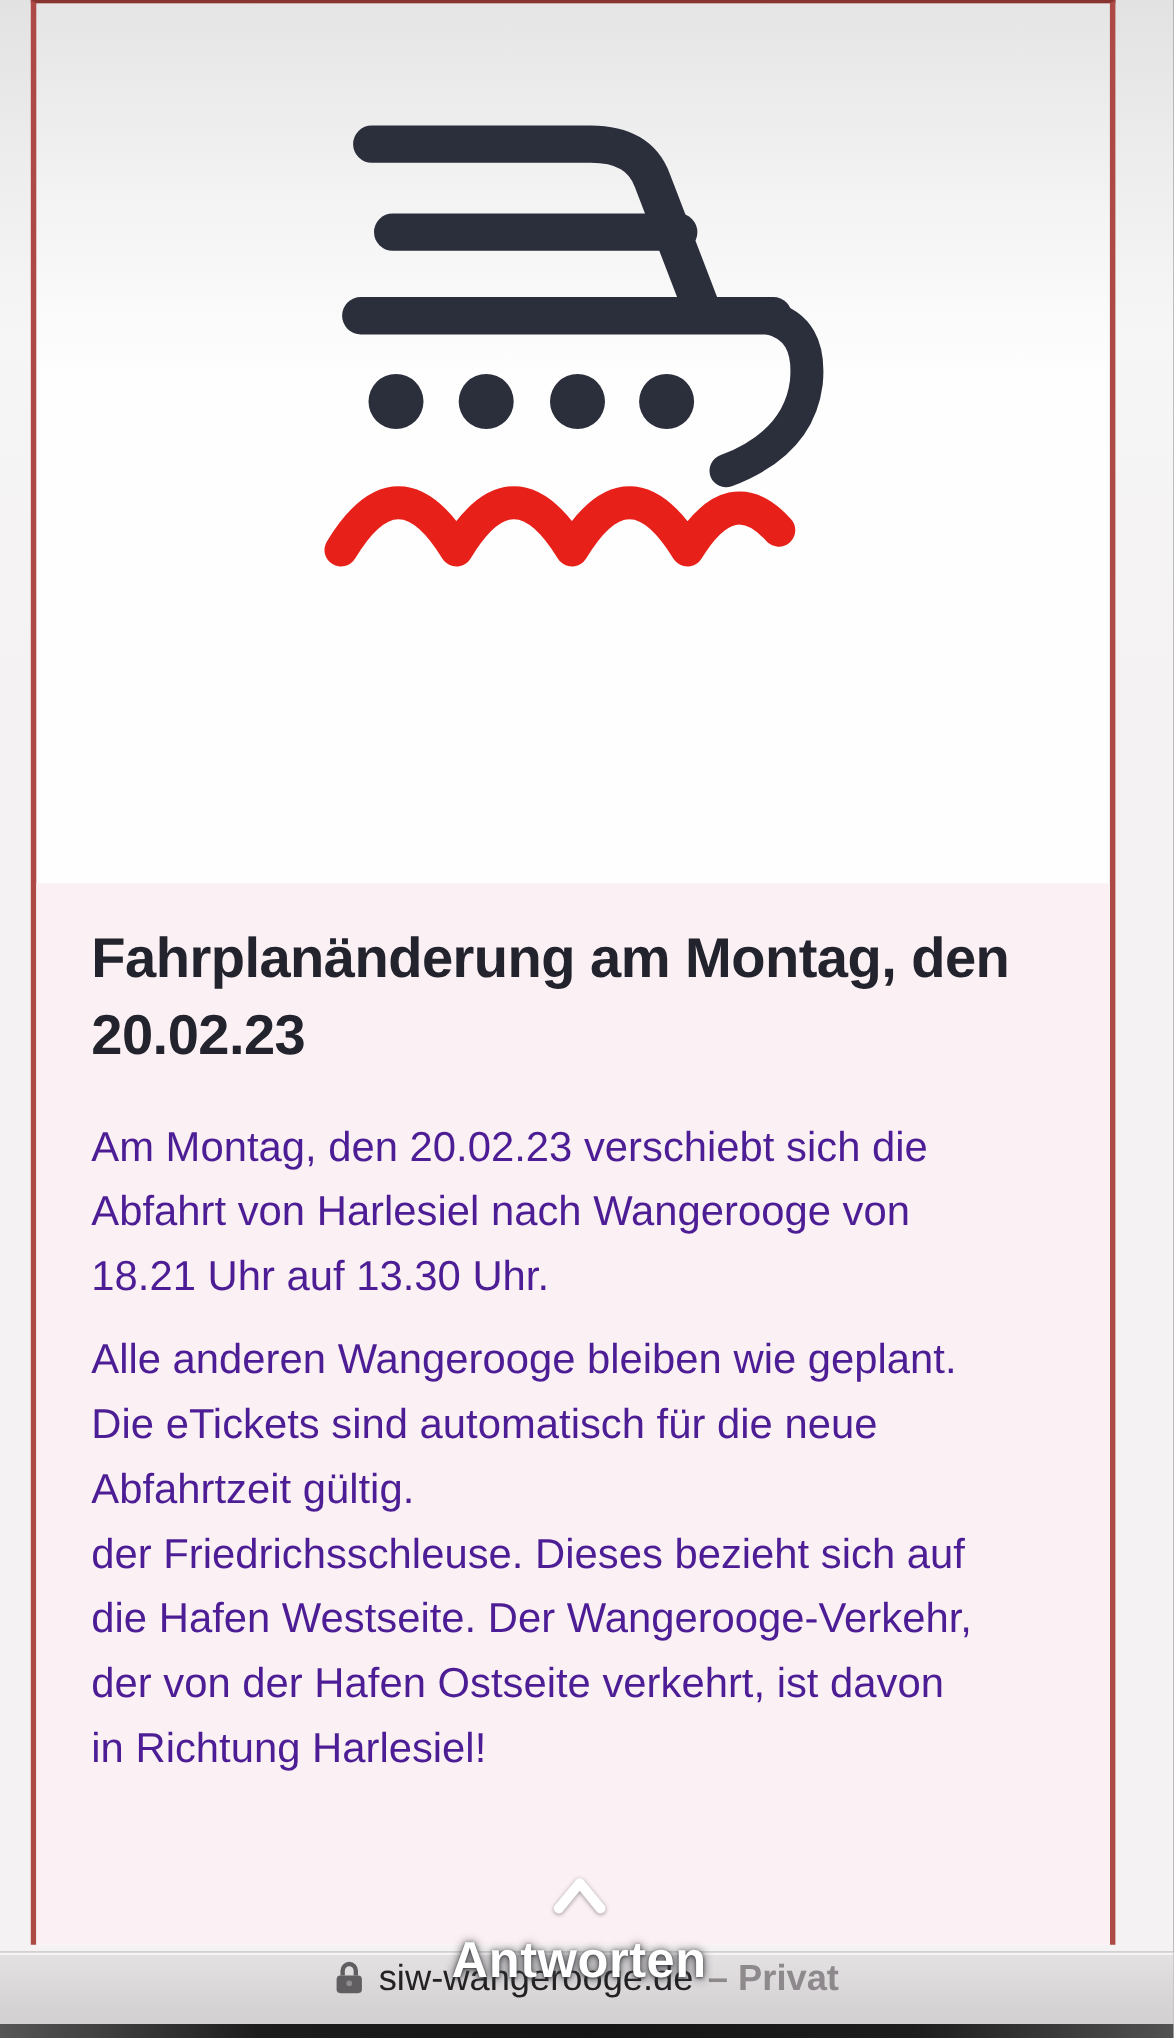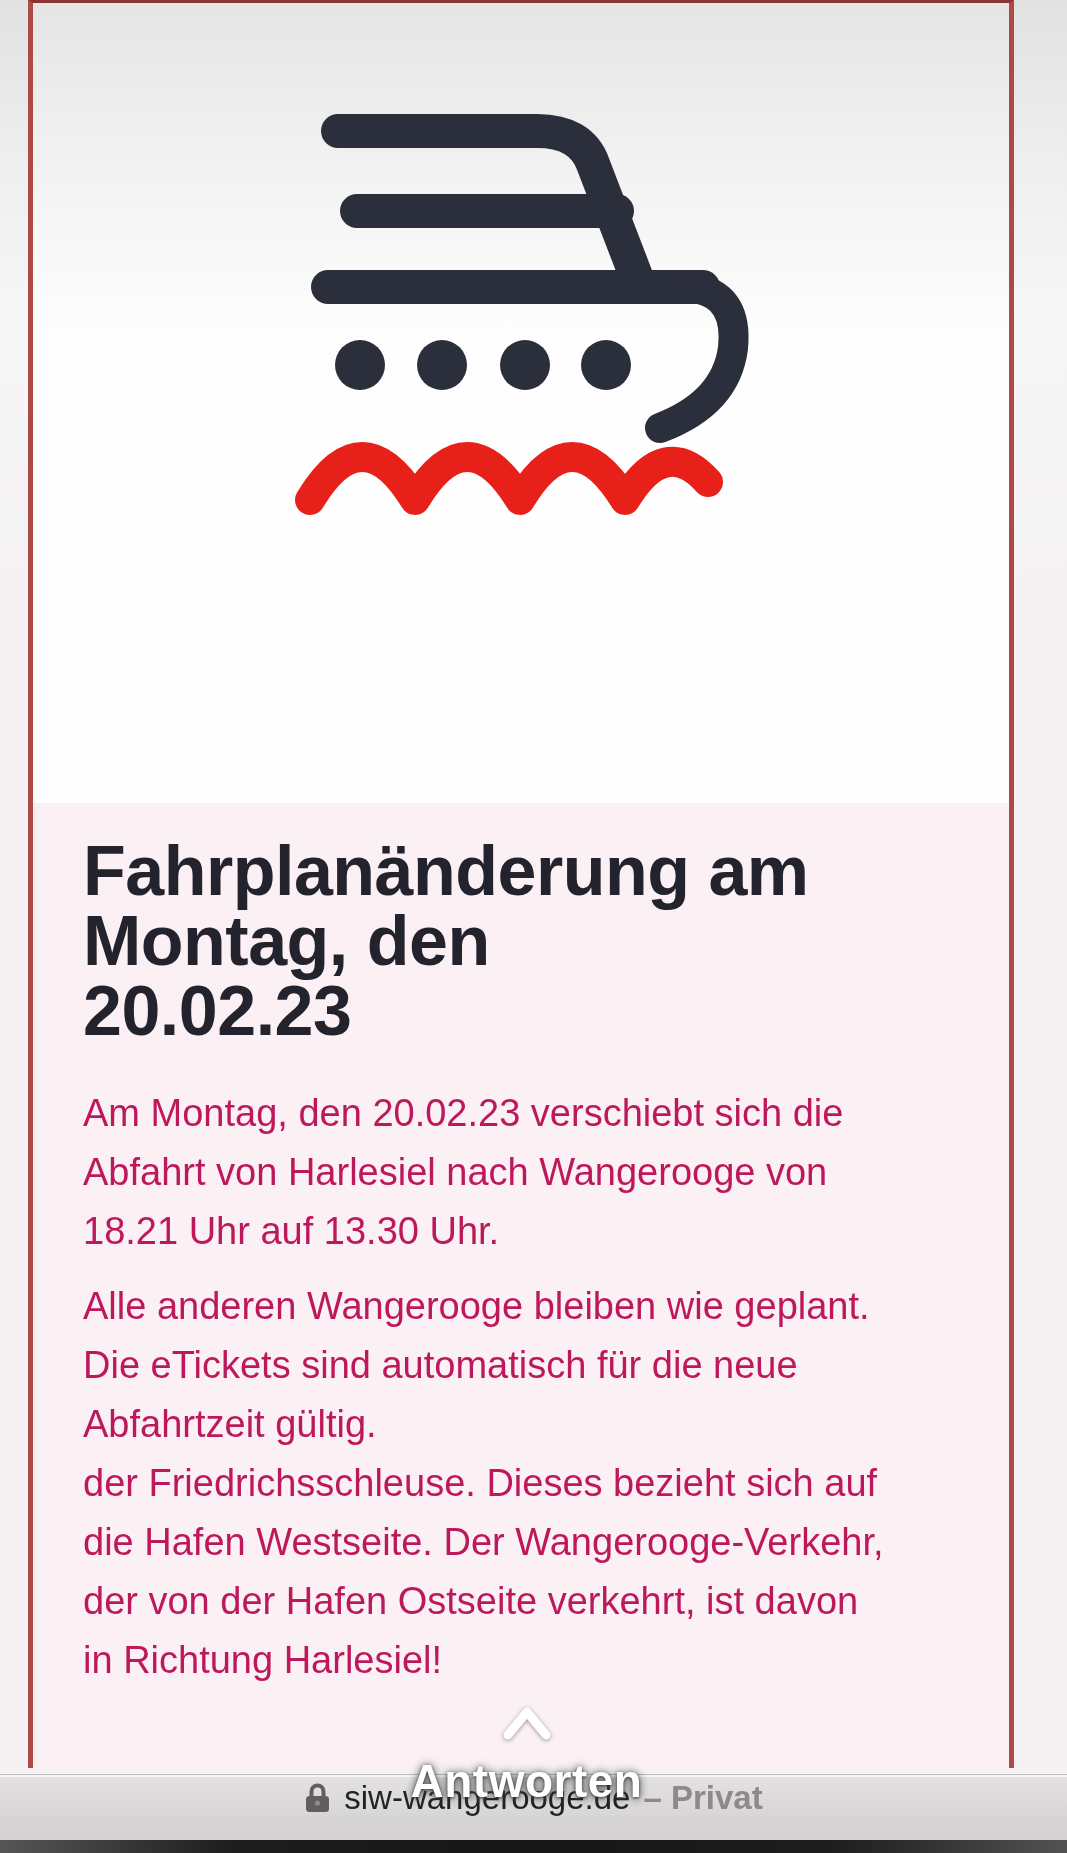--- a/index.html
+++ b/index.html
@@ -25,29 +25,29 @@
   }
   .ship-svg{position:absolute;left:217px;top:77px;}
   .notice{
     position:absolute;left:0;top:800px;right:0;bottom:0;
     background:#fbf0f3;
     padding:33px 48px 0 50px;
     box-sizing:border-box;
   }
   .notice h1{
     margin:0;
-    font-size:70px;line-height:70px;
+    font-size:51px;line-height:70px;
     font-weight:800;letter-spacing:-0.5px;
     color:#22232d;
   }
   .notice h1 span{display:block;}
   .body-copy{
     margin-top:38px;
     font-size:38px;line-height:59px;
-    color:#be185d;
+    color:#4c1d95;
   }
   .body-copy .para{margin:0;}
   .body-copy .para + .para{margin-top:16px;}
   .bline{display:block;white-space:nowrap;}
   
   .reply-overlay{
     position:absolute;left:0;top:1702px;width:1067px;
     text-align:center;z-index:30;
     transform:translateX(-7px);
     pointer-events:auto;

